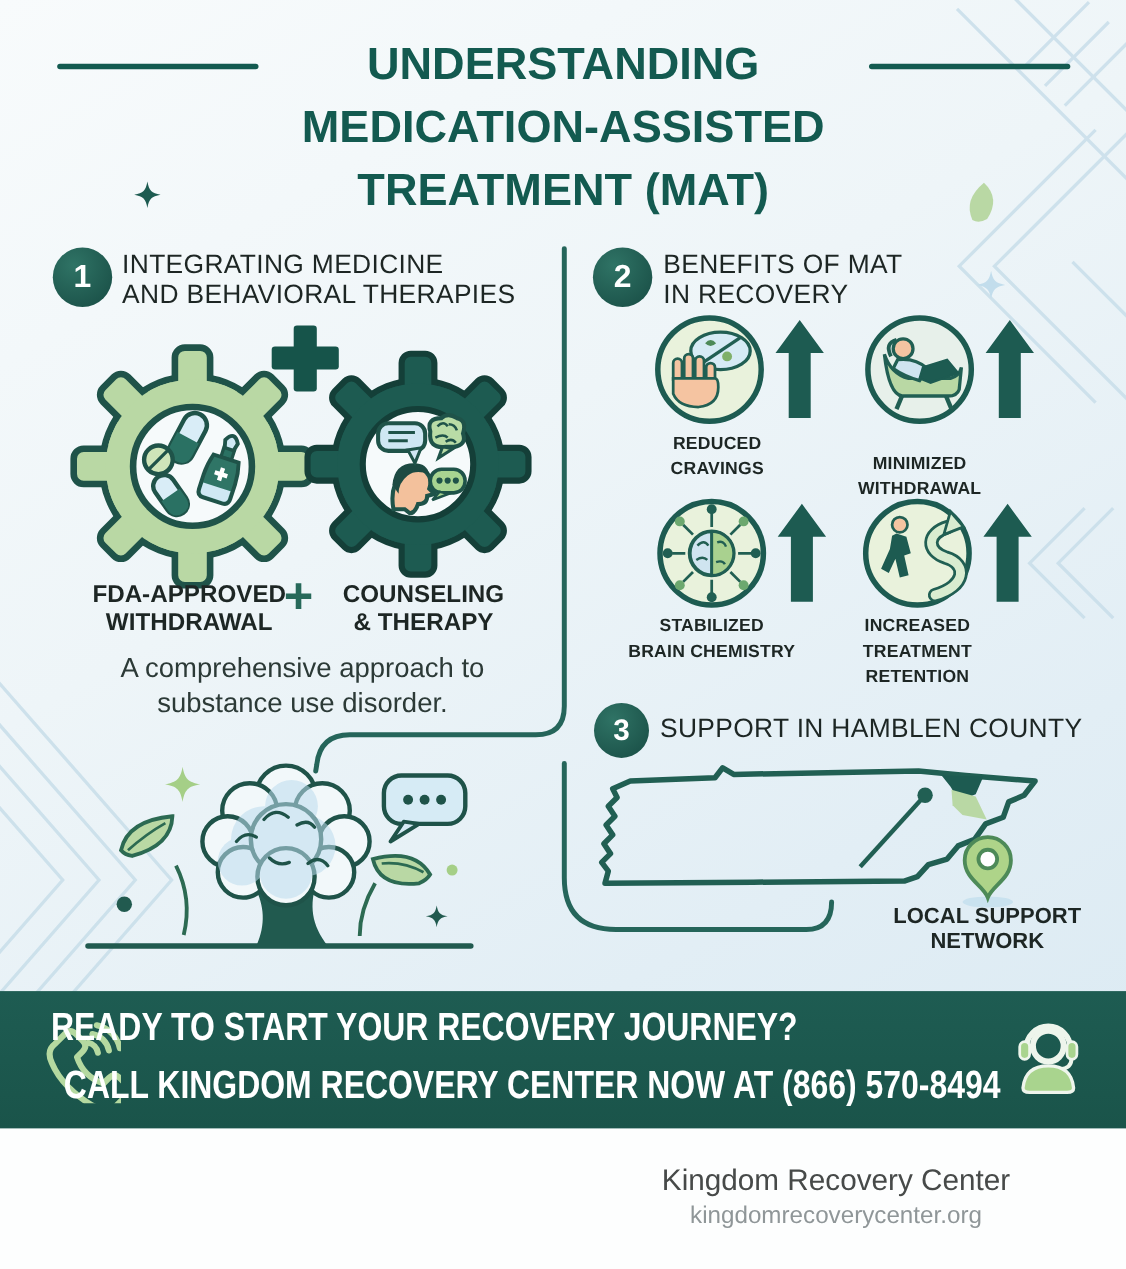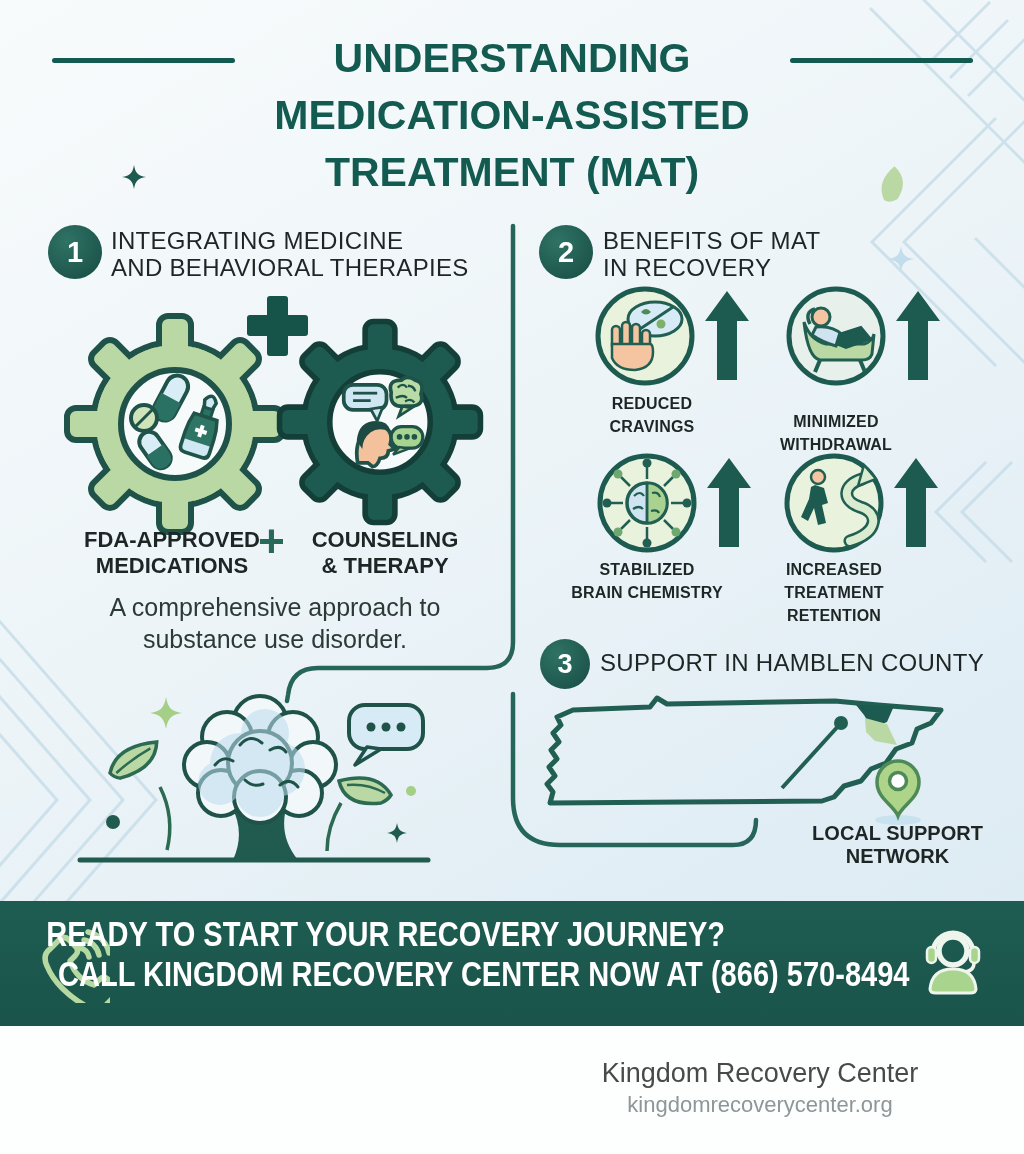--- a/index.html
+++ b/index.html
@@ -150,21 +150,21 @@
         <rect x="-17" y="-11" width="34" height="23" rx="11" fill="#a8d491" stroke="#1f5349" stroke-width="3.5"></rect>
         <circle cx="-8" cy="0" r="3" fill="#1f5349"></circle>
         <circle cx="0" cy="0" r="3" fill="#1f5349"></circle>
         <circle cx="8" cy="0" r="3" fill="#1f5349"></circle>
         <path d="M-8,11 L-15,19 L1,13 Z" fill="#a8d491" stroke="#1f5349" stroke-width="2.5"></path>
       </g>
     </g>
   </svg>
 
   <div class="abs gear-label pre" style="left:52px;top:527px;width:240px;">FDA-APPROVED
-MEDICATIONS</div>
+WITHDRAWAL</div>
   <div class="abs plus-small" style="left:258px;top:518px;">+</div>
   <div class="abs gear-label pre" style="left:280px;top:527px;width:210px;">COUNSELING
 &amp; THERAPY</div>
   <div class="abs desc pre" style="left:55px;top:591px;width:440px;">A comprehensive approach to
 substance use disorder.</div>
 
   <svg class="abs" style="left:0;top:0;" width="1024" height="900" viewBox="0 0 1024 900">
     <g stroke="#25655a" stroke-width="4.5" fill="none" stroke-linecap="round">
       <path d="M513,226 L513,642 Q513,668 487,668 L318,668 Q291,668 288,695 L287,701"></path>
       <path d="M513,694 L513,798 Q513,845 560,845 L733,845 Q756,845 756,820"></path>
@@ -352,21 +352,21 @@
       <circle cx="35" cy="24" r="14" fill="none" stroke="#eef5ec" stroke-width="5.5"></circle>
       <path d="M15,26 a20,20 0 0 1 40,0" fill="none" stroke="#eef5ec" stroke-width="5"></path>
       <rect x="9" y="20" width="9" height="16" rx="4.5" fill="#a9d48e" stroke="#eef5ec" stroke-width="2.5"></rect>
       <rect x="52" y="20" width="9" height="16" rx="4.5" fill="#a9d48e" stroke="#eef5ec" stroke-width="2.5"></rect>
       <path d="M56,36 q0,8 -10,9" fill="none" stroke="#eef5ec" stroke-width="3.5"></path>
       <path d="M12,62 Q14,42 35,42 Q56,42 58,62 Q58,66 52,66 L18,66 Q12,66 12,62 Z" fill="#a9d48e" stroke="#eef5ec" stroke-width="3"></path>
     </svg>
     <div class="abs banner-text" style="top:14px;">
       <span class="banner-line">READY TO START YOUR RECOVERY JOURNEY?</span>
     </div>
-    <div class="abs banner-text" style="top:54px;">
+    <div class="abs banner-text" style="top:66px;">
       <span class="banner-line">CALL KINGDOM RECOVERY CENTER NOW AT (866) 570-8494</span>
     </div>
   </div>
 
   <div class="abs footer-area"></div>
   <div class="abs footer-name">Kingdom Recovery Center</div>
   <div class="abs footer-url">kingdomrecoverycenter.org</div>
 
 </div>
 

